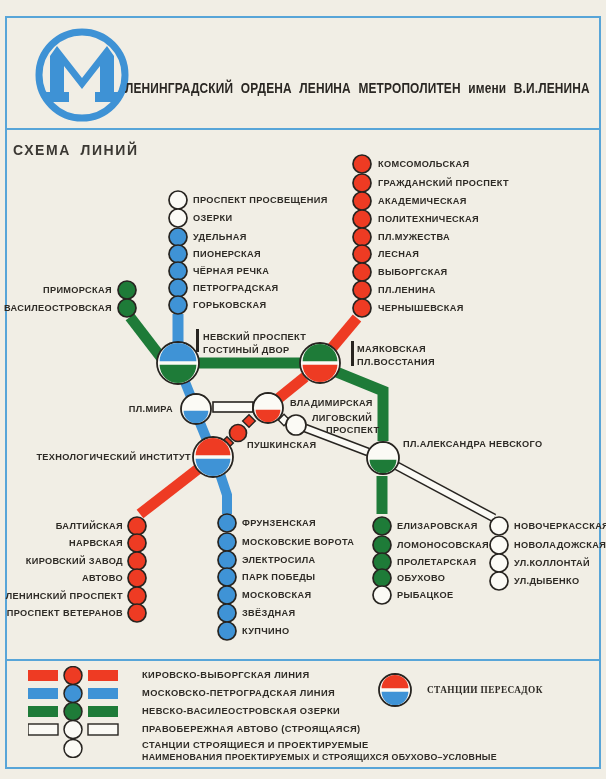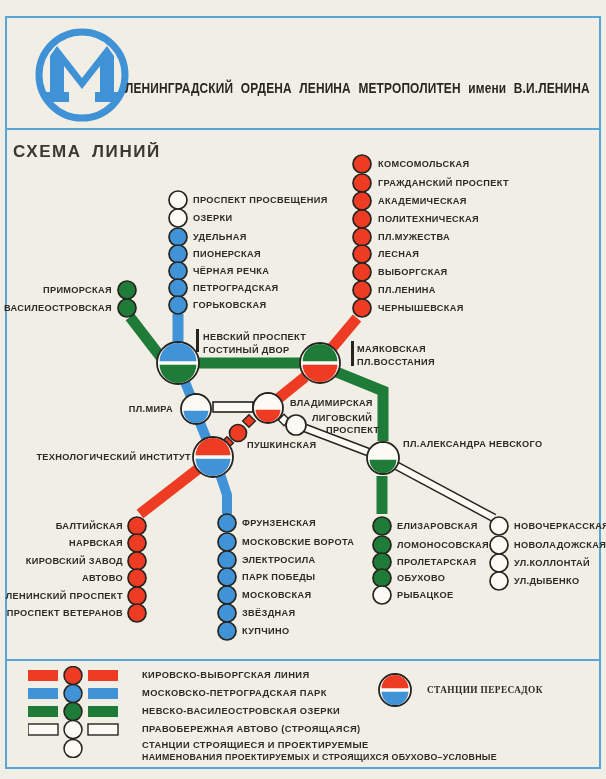--- a/index.html
+++ b/index.html
@@ -11,21 +11,21 @@
   .poster{position:relative;width:606px;height:770px;background:var(--bg);overflow:hidden;}
   .frame{position:absolute;background:var(--frame);}
   .page-band{position:absolute;left:6px;top:771px;width:594px;height:6px;background:var(--band);}
   .logo-svg{position:absolute;left:33px;top:26px;}
   .header-title{
     position:absolute;left:125px;top:80px;white-space:nowrap;
     font-size:14.5px;font-weight:bold;color:#2a2723;letter-spacing:0.2px;word-spacing:5px;
     transform:scaleX(0.82);transform-origin:left center;
   }
   .map-title{
-    position:absolute;left:13px;top:142px;font-size:17px;font-weight:bold;
+    position:absolute;left:13px;top:142px;font-size:14px;font-weight:bold;
     color:#3b3833;letter-spacing:1.6px;word-spacing:4px;white-space:nowrap;
   }
   .map-svg{position:absolute;left:0;top:0;}
   .st-label{font-family:"Liberation Sans",sans-serif;font-size:9.2px;font-weight:700;
     fill:var(--label);letter-spacing:0.35px;}
   .legend{position:absolute;left:28px;top:666px;width:350px;}
   .leg-row{display:flex;align-items:center;height:18px;}
   .leg-row.tall{align-items:flex-start;height:auto;margin-top:1px;}
   .leg-sym{flex:0 0 92px;}
   .leg-label{margin-left:22px;font-size:9.3px;font-weight:700;color:var(--label);
@@ -197,21 +197,21 @@
           <circle cx="45" cy="9.5" r="9" fill="#ee3b23" stroke="#272420" stroke-width="1.5"></circle>
         </svg>
         <div class="leg-label">КИРОВСКО-ВЫБОРГСКАЯ ЛИНИЯ</div>
       </div>
       <div class="leg-row">
         <svg width="92" height="19" viewBox="0 0 92 19" class="leg-sym">
           <rect x="0" y="4" width="30" height="11" fill="#3f93d6" stroke="none" stroke-width="0"></rect>
           <rect x="60" y="4" width="30" height="11" fill="#3f93d6" stroke="none" stroke-width="0"></rect>
           <circle cx="45" cy="9.5" r="9" fill="#3f93d6" stroke="#272420" stroke-width="1.5"></circle>
         </svg>
-        <div class="leg-label">МОСКОВСКО-ПЕТРОГРАДСКАЯ ПАРК</div>
+        <div class="leg-label">МОСКОВСКО-ПЕТРОГРАДСКАЯ ЛИНИЯ</div>
       </div>
       <div class="leg-row">
         <svg width="92" height="19" viewBox="0 0 92 19" class="leg-sym">
           <rect x="0" y="4" width="30" height="11" fill="#1e7b38" stroke="none" stroke-width="0"></rect>
           <rect x="60" y="4" width="30" height="11" fill="#1e7b38" stroke="none" stroke-width="0"></rect>
           <circle cx="45" cy="9.5" r="9" fill="#1e7b38" stroke="#272420" stroke-width="1.5"></circle>
         </svg>
         <div class="leg-label">НЕВСКО-ВАСИЛЕОСТРОВСКАЯ ОЗЕРКИ</div>
       </div>
       <div class="leg-row">

